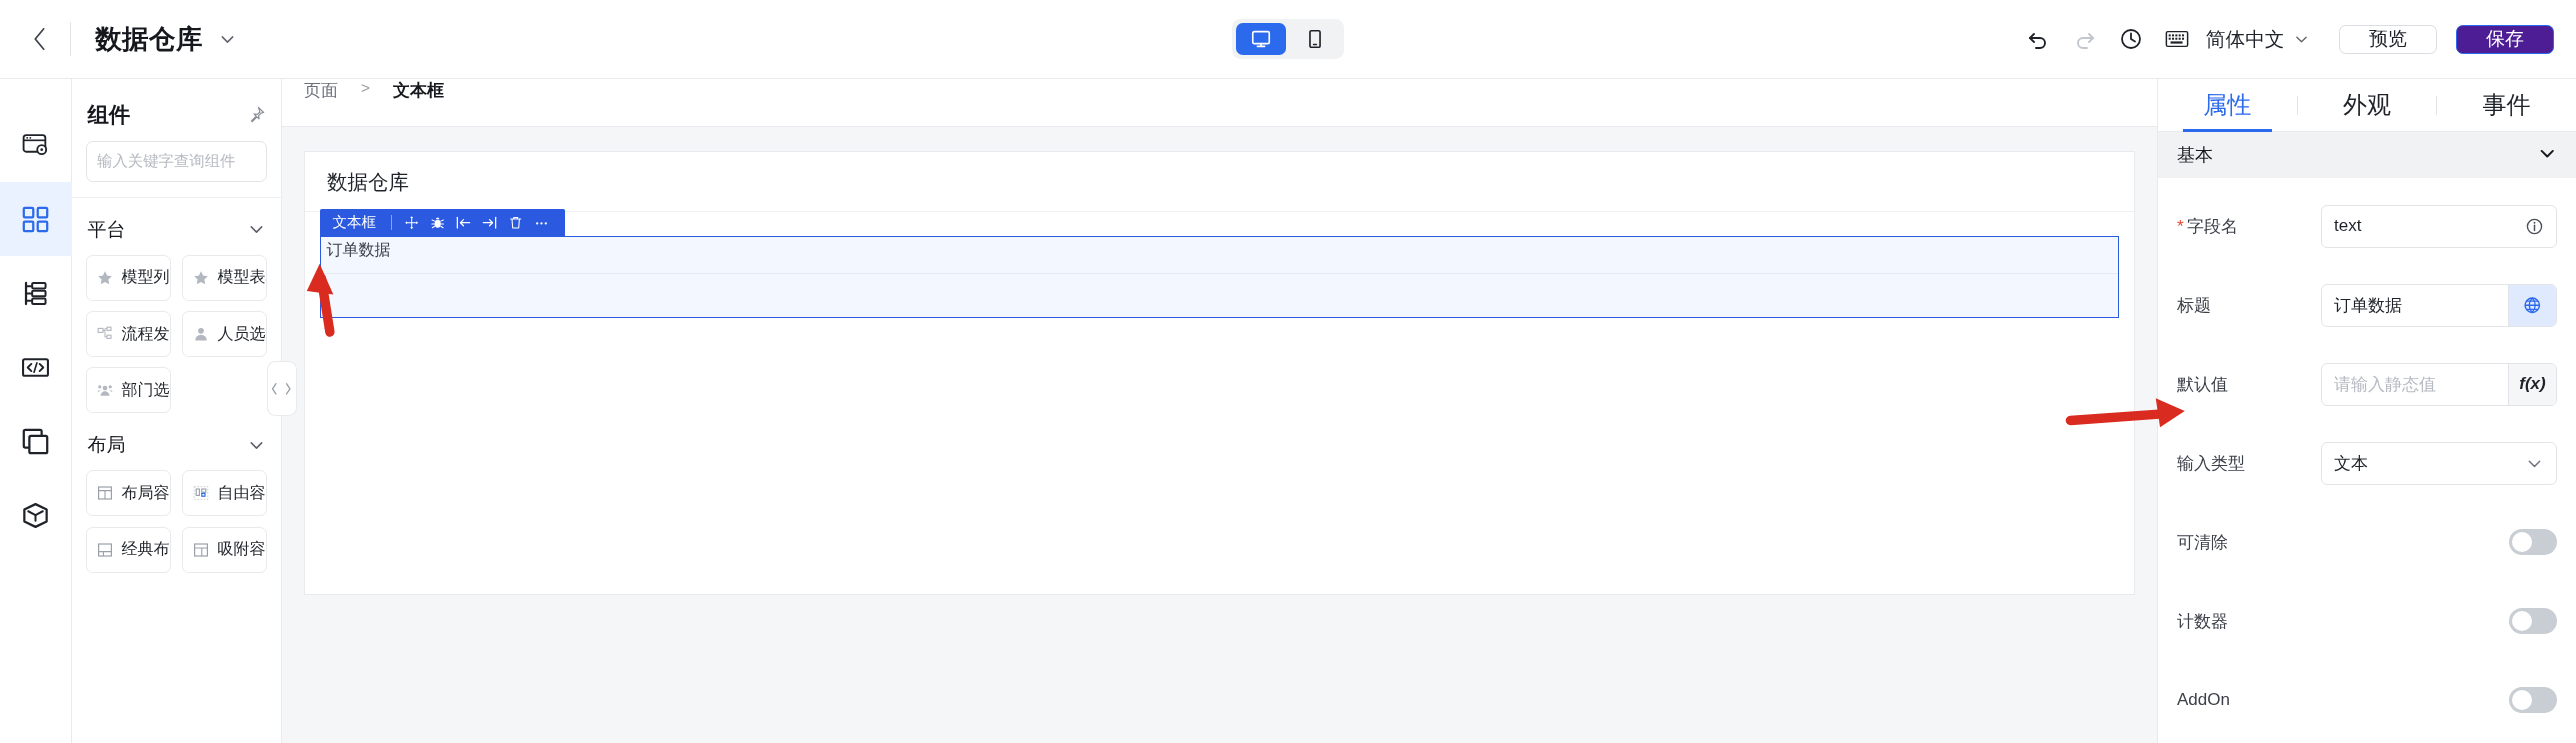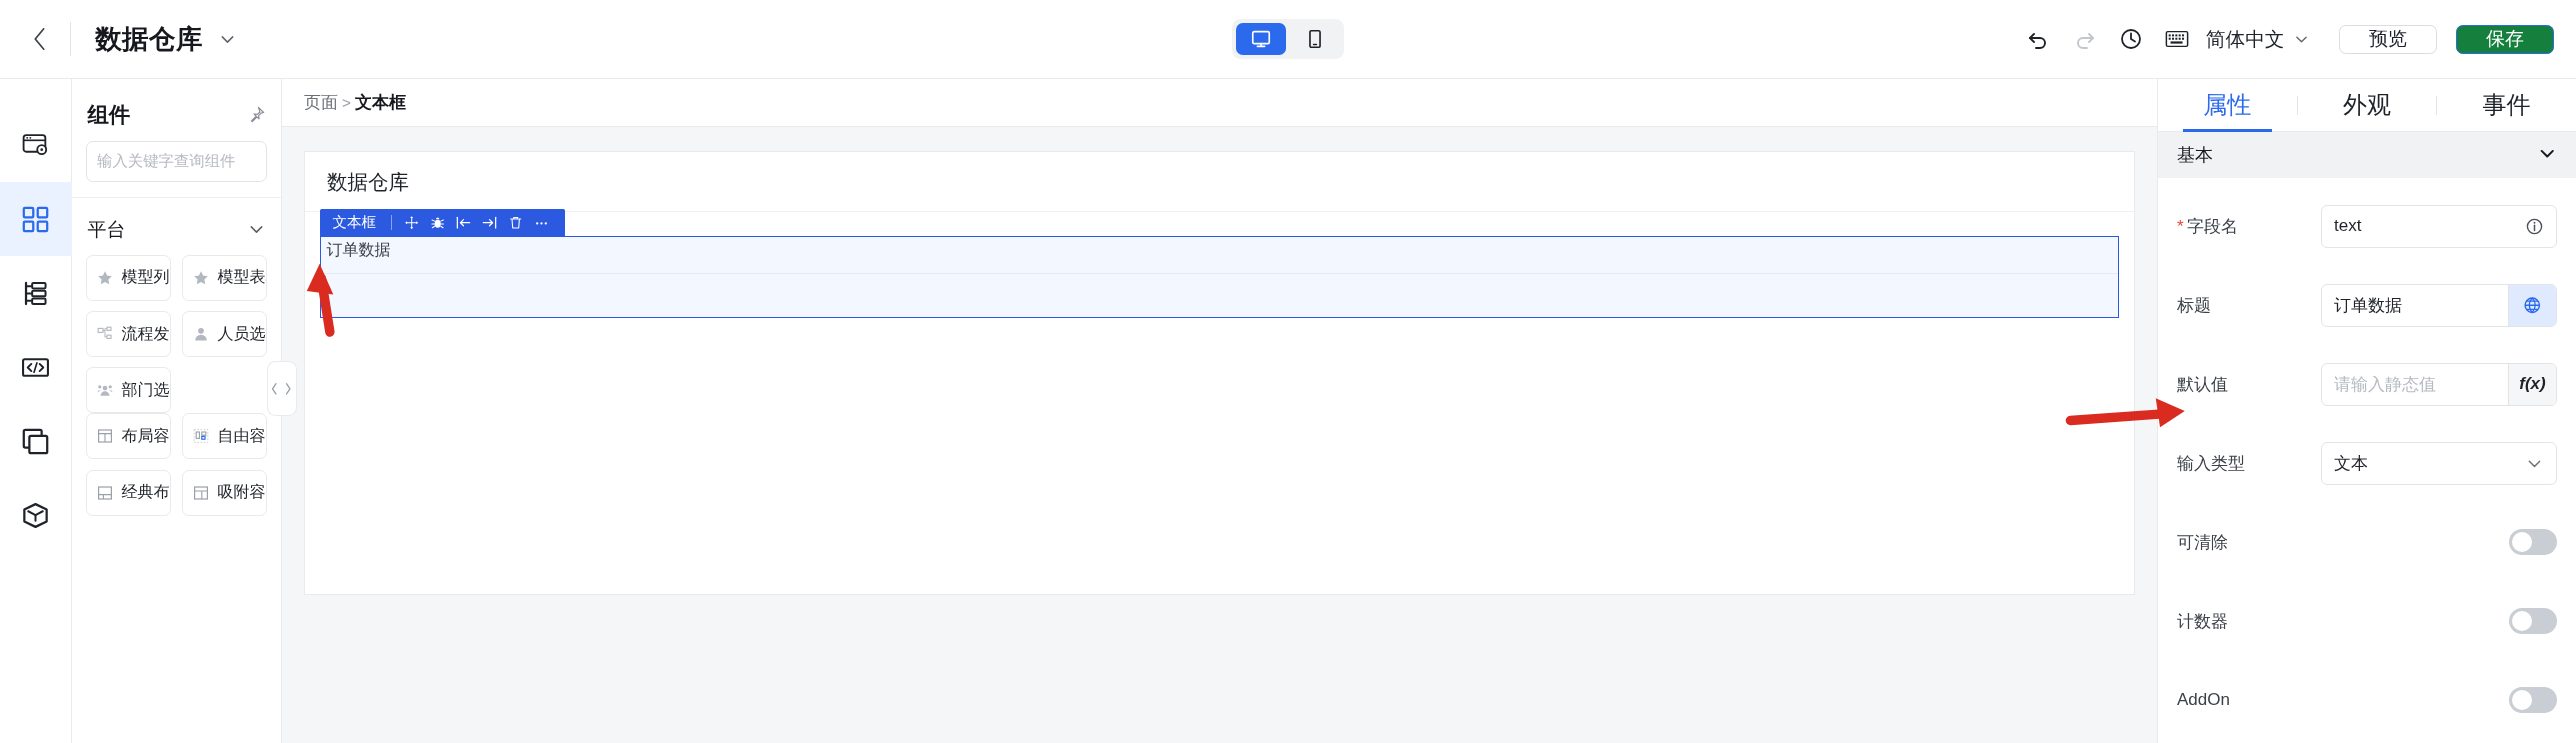--- a/index.html
+++ b/index.html
@@ -57,21 +57,21 @@
   .icon-btn.disabled { color: #c2c6cd; cursor: default; }
   .lang {
     display: flex; align-items: center; gap: 8.5px; cursor: pointer; margin-left: 3.4px; margin-right: 29px;
   }
   .lang-text { font-size: 19.7px; color: #1f2329; }
   .btn {
     height: 29px; border-radius: 6.8px; font-size: 19px; display: flex; align-items: center;
     justify-content: center; cursor: pointer; padding: 0 29px; white-space: nowrap;
   }
   .btn-ghost { border: 0.9px solid #d9dce1; background: #fff; color: #1f2329; margin-right: 19px; }
-  .btn-primary { background: #15803d; color: #fff; border: 0.9px solid #2b6aed; }
+  .btn-primary { background: #4c1d95; color: #fff; border: 0.9px solid #2b6aed; }
 
   
   .body { flex: 1; display: flex; min-height: 0; position: relative; }
 
   
   .rail {
     width: 72px; flex: 0 0 72px; background: #fff; border-right: 0.9px solid #e8eaed;
     display: flex; flex-direction: column; align-items: center; padding-top: 29px;
   }
   .rail-item {
@@ -114,21 +114,21 @@
     height: 46px; border: 0.9px solid #e7e9ec; border-radius: 6.8px; background: #fff;
     display: flex; align-items: center; gap: 8.5px; padding: 0 10.3px; cursor: pointer;
     font-size: 16px; color: #1f2329; overflow: hidden; white-space: nowrap;
   }
   .chip .ci { color: #b3b7bf; display: flex; flex: 0 0 auto; }
 
   
   .canvas-col { flex: 1; display: flex; flex-direction: column; min-width: 0; background: #f5f6f8; position: relative; }
   .breadcrumb-bar {
     height: 48px; flex: 0 0 48px; background: #fff; border-bottom: 0.9px solid #e8eaed;
-    display: flex; align-items: center; padding-left: 22px; gap: 4px;
+    display: flex; padding-left: 22px; gap: 23px;
   }
   .bc-item { font-size: 17px; color: #6b7078; cursor: pointer; }
   .bc-sep { font-size: 15.4px; color: #9aa0a8; }
   .bc-item.current { color: #16181d; font-weight: 700; cursor: default; }
 
   .canvas-scroll { flex: 1; padding: 24px 22px 0 22px; overflow: hidden; position: relative; }
   .page-card {
     background: #fff; border: 0.9px solid #e8eaed; min-height: 444px; position: relative;
   }
   .page-card-head {
@@ -440,20 +440,28 @@
               <circle cx="3.8" cy="5.6" r="2.2"></circle>
                 <circle cx="18.2" cy="5.6" r="2.2"></circle>
               <path d="M0.5 13.6 a3.8 3.8 0 0 1 4.6-3.1 Z"></path>
                 <path d="M21.5 13.6 a3.8 3.8 0 0 0 -4.6-3.1 Z"></path>
             </svg>
           </span>
           <span>部门选择</span>
         </div>
       </div>
 
+      <div class="group-head">
+        <span class="group-title">布局</span>
+        <span class="group-caret">
+          <svg width="19" height="19" viewBox="0 0 22 22">
+              <path d="M5 8 L11 14 L17 8" stroke="#5c616b" stroke-width="1.8" fill="none" stroke-linecap="round" stroke-linejoin="round"></path>
+            </svg>
+        </span>
+      </div>
       <div class="grid">
         <div class="chip">
           <span class="ci">
             <svg width="16" height="16" viewBox="0 0 20 20" fill="none">
               <rect x="2" y="2.5" width="16" height="15" stroke="#9aa0a8" stroke-width="1.5"></rect>
               <path d="M2 7 H18 M10 7 V17.5" stroke="#9aa0a8" stroke-width="1.4"></path>
             </svg>
           </span>
           <span>布局容器</span>
         </div>

